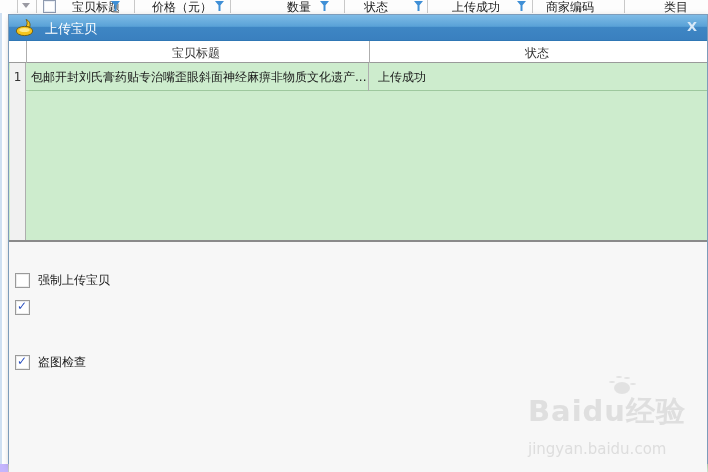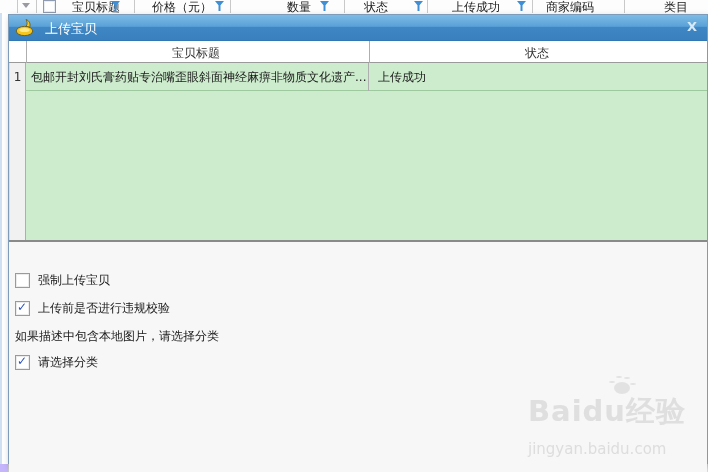--- a/index.html
+++ b/index.html
@@ -153,30 +153,26 @@
   </div>
 
   <div class="options">
     <div class="opt-row" style="top:30px">
       <span class="cb"></span>
       <span class="opt-label">强制上传宝贝</span>
     </div>
 
     <div class="opt-row" style="top:58px">
       <span class="cb checked"></span>
-      <span class="opt-label">上传前是否进行违规校验</span>
     </div>
 
-    <div class="opt-row" style="top:86px">
-      <span style="white-space:nowrap">如果描述中包含本地图片，请选择分类</span>
-    </div>
 
     <div class="opt-row" style="top:112px">
       <span class="cb checked"></span>
-      <span class="opt-label">请选择分类</span>
+      <span class="opt-label">盗图检查</span>
     </div>
 
   </div>
 
 </div>
 
 <div class="watermark">
   <div class="wm-line1">Baidu经验</div>
   <span class="paw"></span>
   <div class="wm-line2">jingyan.baidu.com</div>

